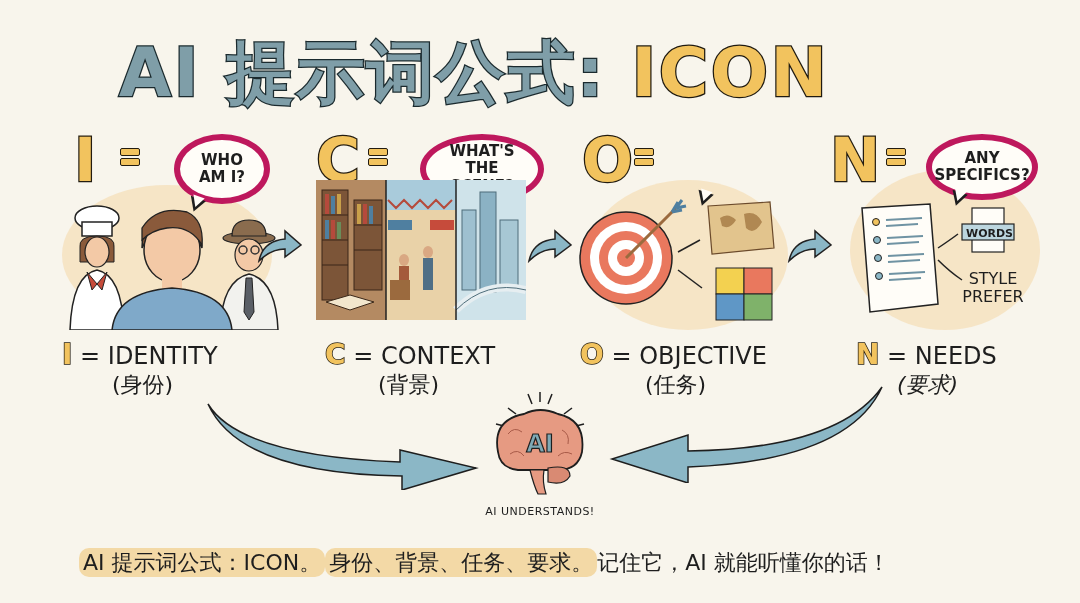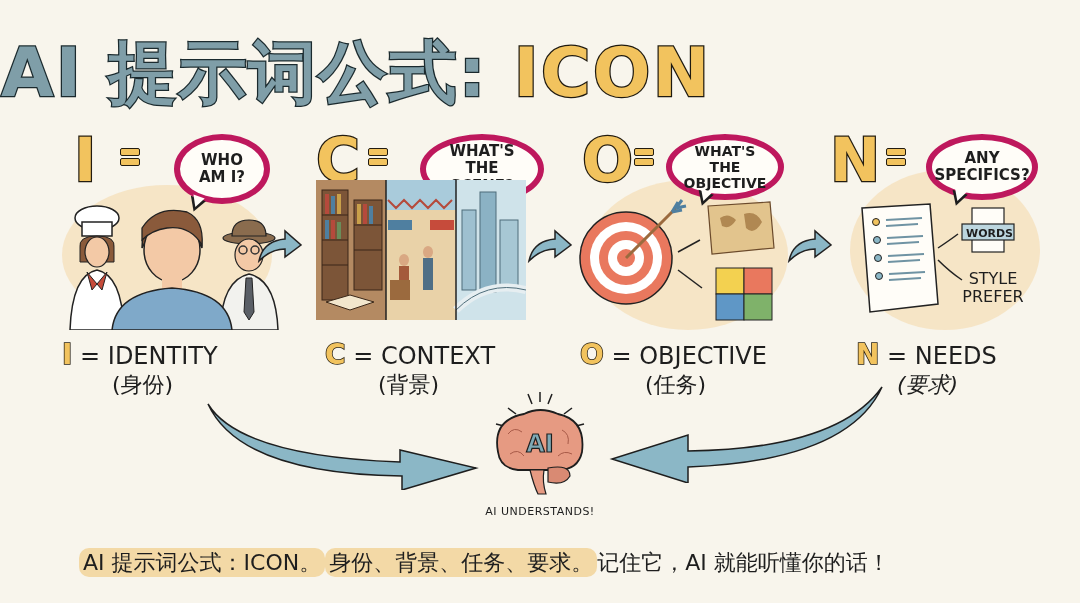--- a/index.html
+++ b/index.html
@@ -4,22 +4,22 @@
 <style>
   * { box-sizing: border-box; margin: 0; padding: 0; }
   html, body { width: 1080px; height: 603px; overflow: hidden; }
   body {
     background: #f8f5ec;
     font-family: "DejaVu Sans", "Liberation Sans", sans-serif;
     color: #1e1e1e;
     position: relative;
   }
   .title {
-    position: absolute; top: 28px; left: 1px; width: 924px;
-    text-align: left; font-size: 68px; font-weight: bold; letter-spacing: 2px;
+    position: absolute; top: 28px; left: 12px; width: 924px;
+    text-align: center; font-size: 68px; font-weight: bold; letter-spacing: 2px;
   }
   .title .t-gray {
     color: #7f9ea8;
     -webkit-text-stroke: 2.5px #1b2a2e;
     paint-order: stroke fill;
   }
   .title .t-yellow {
     color: #f2c35e;
     -webkit-text-stroke: 2.5px #1f1a10;
     paint-order: stroke fill;
@@ -180,21 +180,20 @@
 </div>
 
 <svg class="svg-abs" style="left:525px;top:225px;" width="50" height="40">
   <path d="M4 36 Q8 16 30 14 L30 6 L46 20 L30 32 L30 24 Q16 24 4 36 Z" fill="#8bb7c6" stroke="#222" stroke-width="1.5"></path>
 </svg>
 
 <div class="panel" style="left:578px;">
   <div class="blob" style="left:10px;top:50px;width:200px;height:150px;"></div>
   <div class="big-letter" style="left:4px;">O</div>
   <div class="eq" style="left:56px;"></div>
-  <div class="bubble" style="left:88px;width:118px;height:66px;font-size:14px;">WHAT'S THE OBJECTIVE</div>
   <div class="bubble-tail" style="left:118px;top:62px;transform:rotate(18deg);"></div>
   <svg class="svg-abs" style="left:0;top:66px;" width="210" height="130">
     <circle cx="48" cy="62" r="46" fill="#e9785e" stroke="#222" stroke-width="1.5"></circle>
     <circle cx="48" cy="62" r="36" fill="#fff"></circle>
     <circle cx="48" cy="62" r="27" fill="#e9785e"></circle>
     <circle cx="48" cy="62" r="18" fill="#fff"></circle>
     <circle cx="48" cy="62" r="9" fill="#e9785e"></circle>
     <line x1="48" y1="62" x2="98" y2="12" stroke="#9b6a3e" stroke-width="3"></line>
     <path d="M98 12 L104 4 M98 12 L108 10 M94 16 L100 6 M94 16 L104 14" stroke="#4f7fa0" stroke-width="3"></path>
     <path d="M130 10 L192 6 L196 52 L134 58 Z" fill="#e2c48d" stroke="#6b4a2b" stroke-width="1.2"></path>

